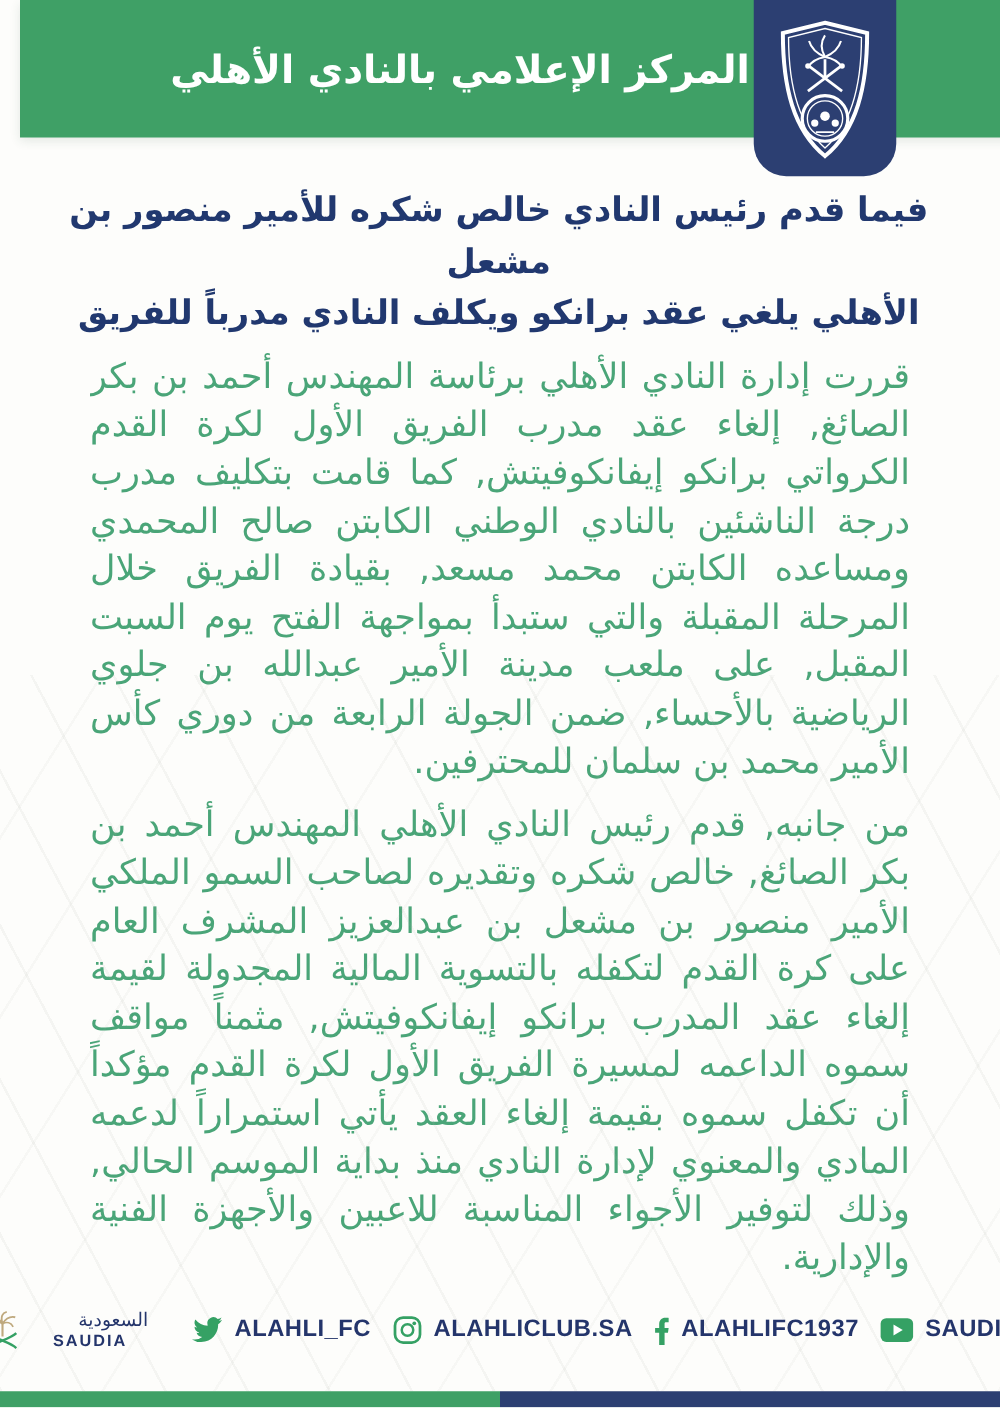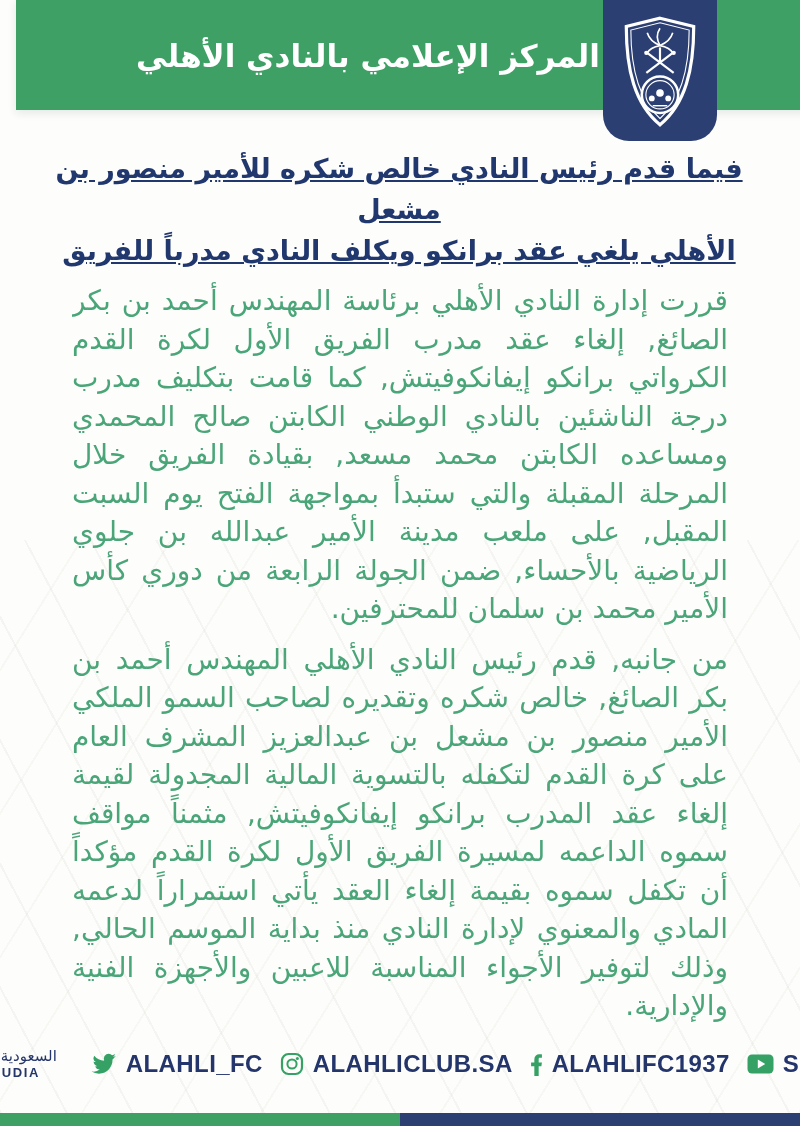--- a/index.html
+++ b/index.html
@@ -24,21 +24,21 @@
     position:absolute; top:0; left:603px; width:114px; height:141px;
     background:#2c3f72; border-radius:0 0 26px 26px;
     display:flex; align-items:flex-start; justify-content:center;
   }
   .logo-tab svg { margin-top:14px; }
 
   
   .headline {
     position:absolute; top:148px; left:30px; right:32px;
     text-align:center; direction:rtl;
-    color:#21386f; font-weight:bold; font-size:27px; line-height:41px;text-decoration:underline;
+    color:#21386f; font-weight:bold; font-size:27px; line-height:41px;
   }
 
   
   .article {
     position:absolute; top:282px; right:72px; left:72px; bottom:92px;
     direction:rtl; text-align:justify;
     color:#4aa578; font-size:28px; line-height:38.5px;
     overflow:hidden;
   }
   .article p { margin:0 0 12px 0; }
@@ -58,21 +58,21 @@
     display:flex; align-items:center; justify-content:center; gap:17px;
   }
   .sponsor { display:flex; align-items:center; gap:7px; }
   .sponsor-text { display:flex; flex-direction:column; align-items:center; color:#24356b; }
   .sponsor-ar { font-size:15px; line-height:17px; direction:rtl;margin-left:37px; }
   .sponsor-en { font-size:13px; line-height:15px; font-weight:bold; letter-spacing:1.6px;
                 font-family:"Liberation Sans",sans-serif; }
   .sep { width:2px; height:32px; background:rgba(36,53,107,0.35); border-radius:1px; }
   .social-item {
     display:flex; align-items:center; gap:9px;
-    color:#24356b; font-weight:bold; font-size:24px; letter-spacing:0.4px;
+    color:#24356b; font-weight:bold; font-size:19px; letter-spacing:0.4px;
     font-family:"Liberation Sans",sans-serif; cursor:pointer;
   }
 
   
   .stripe { position:absolute; bottom:0; left:0; width:800px; height:13px; display:flex; }
   .stripe-green { width:400px; background:#3fa066; }
   .stripe-navy  { flex:1; background:#2c3f72; }
 </style>
 </head>
 <body>

